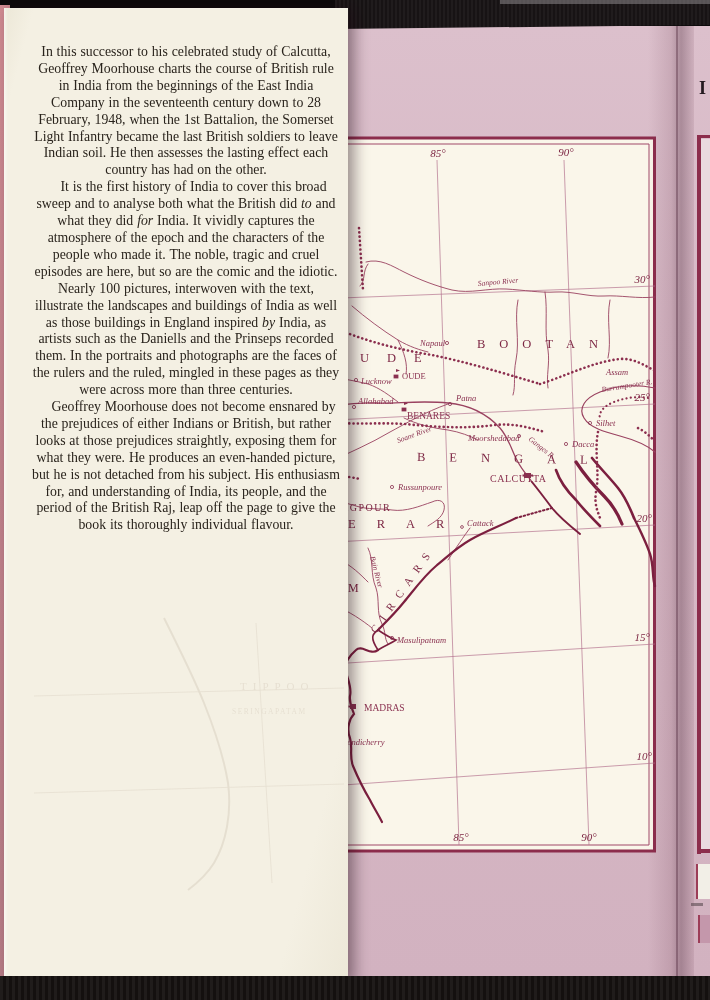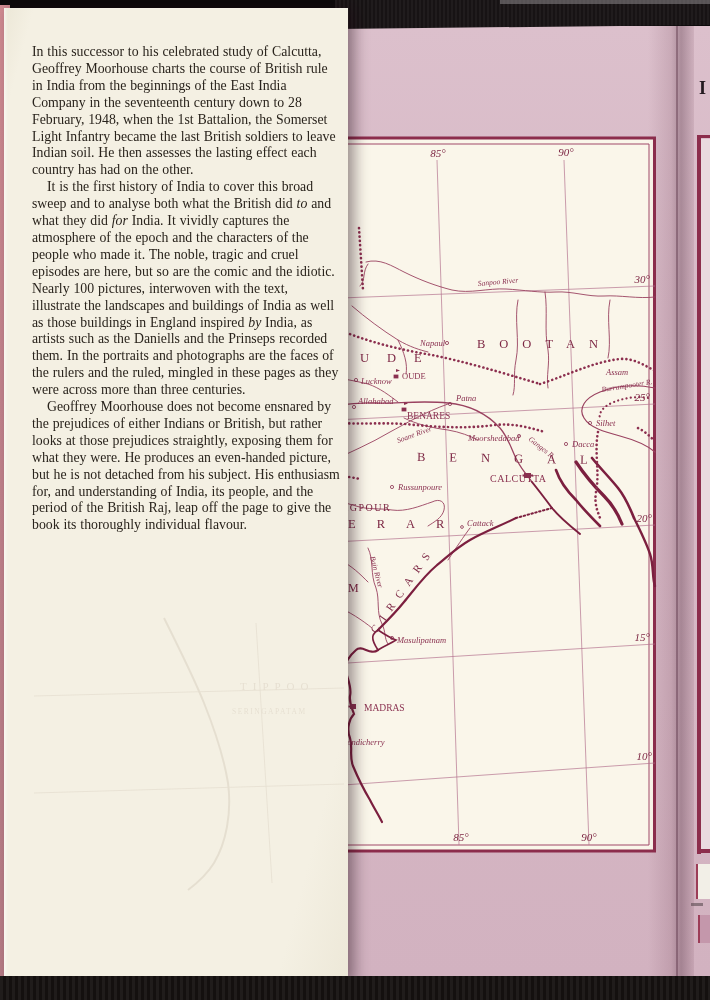--- a/index.html
+++ b/index.html
@@ -33,21 +33,21 @@
   .facing-rose{position:absolute;left:698px;top:915px;width:12px;height:28px;background:#c497ab;border-left:2px solid #9c3d58;}
   
   .map-svg{position:absolute;left:315px;top:130px;width:350px;height:732px;}
   
   .flap{position:absolute;left:4px;top:8px;width:344px;height:976px;
     background:linear-gradient(105deg,#ece7d7 0%,#f4f0e3 5%,#f4f0e3 88%,#ede8d8 100%);
     box-shadow:6px 0 14px rgba(30,8,20,.45), inset 2px 0 3px rgba(255,255,255,.5);}
   .flap-text{position:absolute;left:28px;top:36px;width:308px;
     font-family:"Liberation Serif",serif;font-size:13.8px;line-height:16.9px;
     color:#29231c;text-align:left;word-spacing:.4px;}
-  .flap-text p{margin:0;}
+  .flap-text p{margin:0;text-align:center;}
   .flap-text p.indent{text-indent:15px;}
   .ghost{position:absolute;left:0;top:600px;width:344px;height:290px;opacity:.10;pointer-events:none;}
   .ghost text{fill:#6e5038;font-family:"Liberation Serif",serif;}
   .ghost path,.ghost line{stroke:#6e5038;fill:none;}
 </style>
 </head>
 <body>
 
 <div class="scene">
 

